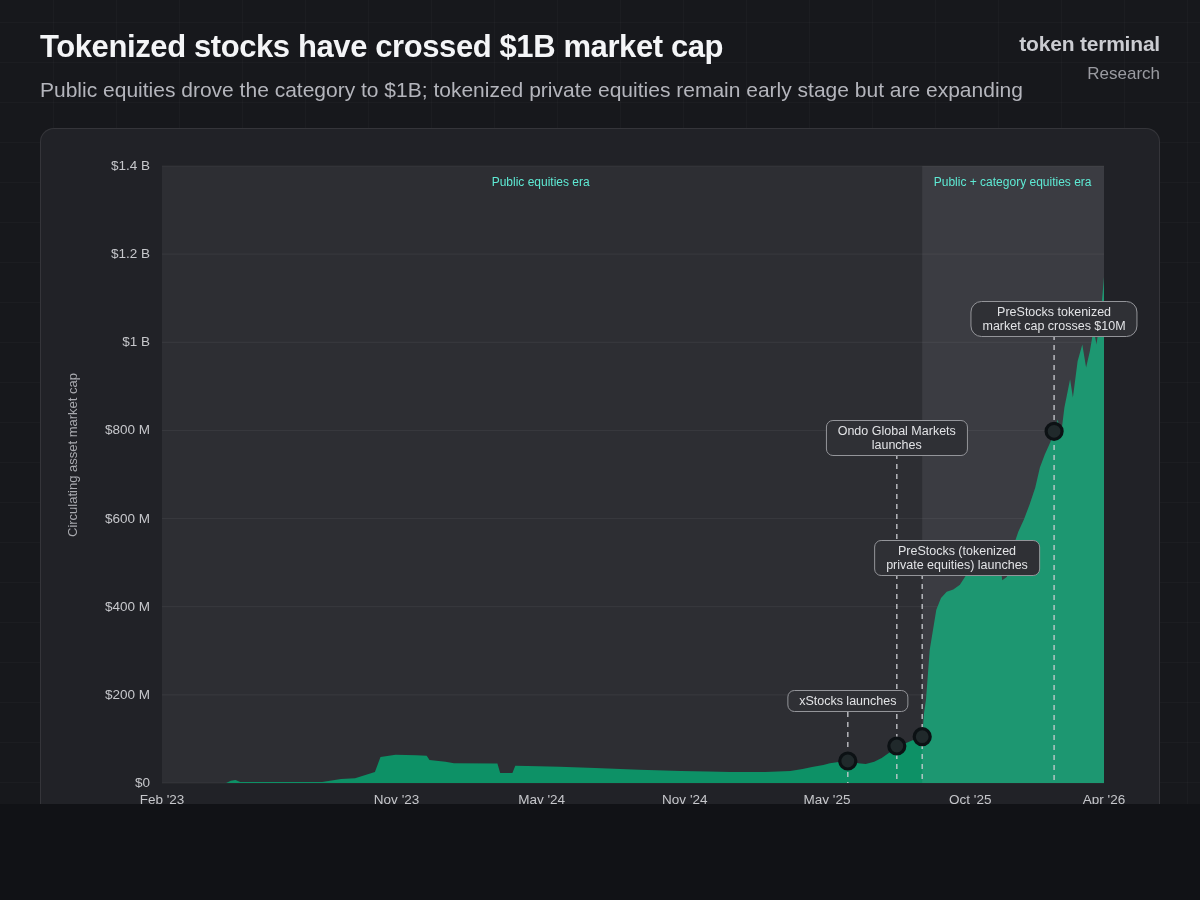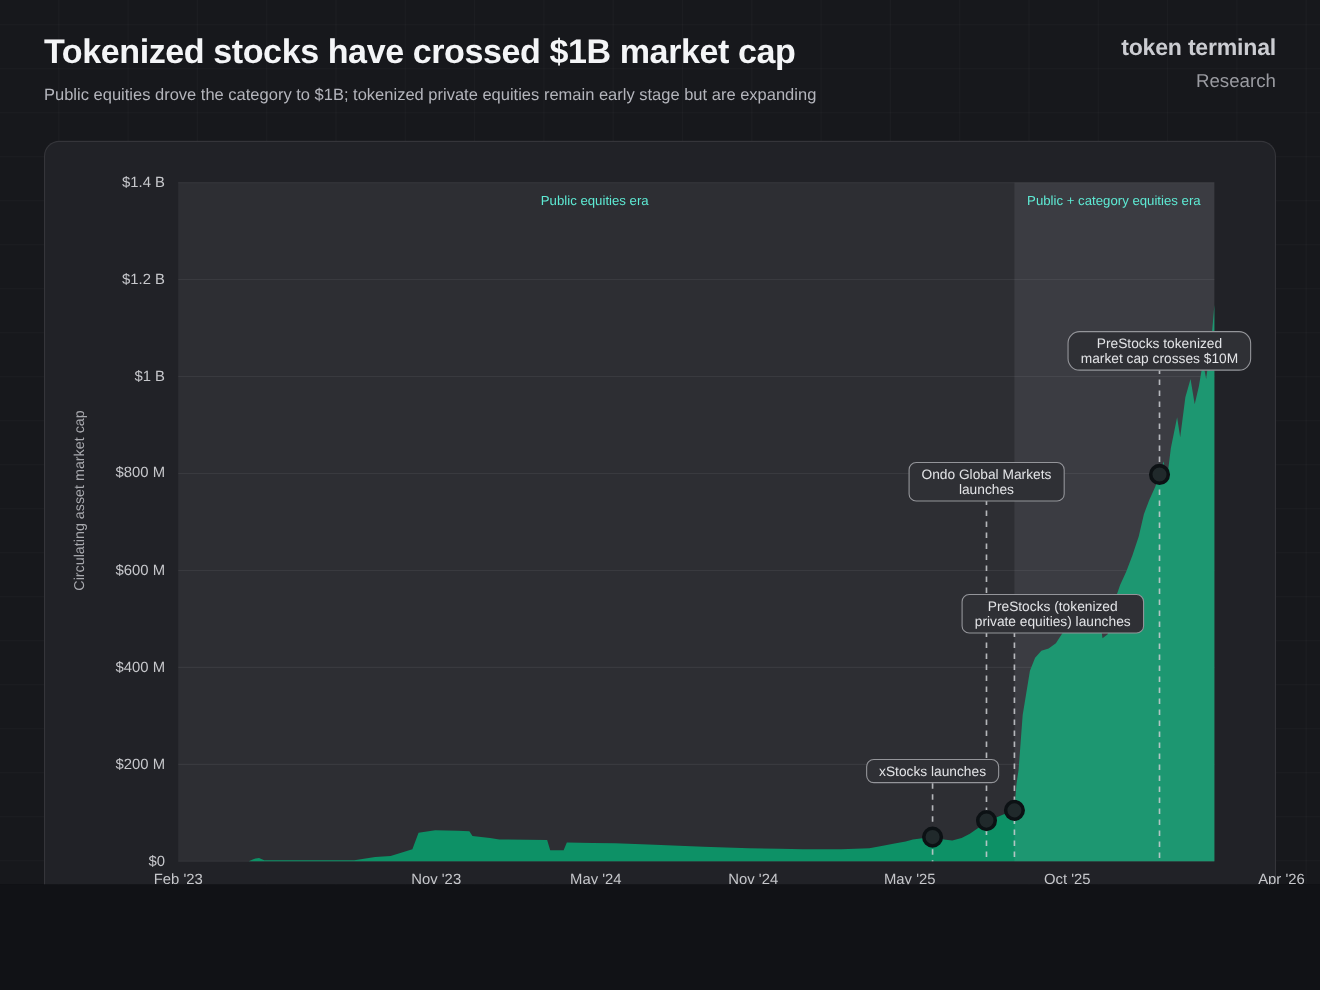--- a/index.html
+++ b/index.html
@@ -9,21 +9,21 @@
     font-family:"Liberation Sans",sans-serif;
     background-color:#17181c;
     background-image:
       linear-gradient(to right, rgba(255,255,255,0.025) 1px, transparent 1px),
       linear-gradient(to bottom, rgba(255,255,255,0.025) 1px, transparent 1px);
     background-size:63px 40px;
     background-position:-10px -18px;
   }
   .header{position:absolute;left:40px;top:30px;right:40px;}
   .title{font-size:31px;font-weight:700;color:#f4f5f7;letter-spacing:-0.4px;line-height:1.1;}
-  .subtitle{margin-top:14px;font-size:15px;font-weight:400;color:#b4b5bc;}
+  .subtitle{margin-top:14px;font-size:21px;font-weight:400;color:#b4b5bc;}
   .brand{position:absolute;right:0;top:2px;display:flex;align-items:flex-end;gap:8px;flex-direction:column;}
   .brand-name{font-size:21px;font-weight:700;color:#cbccd1;letter-spacing:-0.2px;}
   .brand-suffix{font-size:17px;font-weight:400;color:#9a9ba1;}
   .card{
     position:absolute;left:40px;top:128px;width:1120px;height:728px;
     background:#212227;border:1px solid rgba(255,255,255,0.09);border-radius:14px;
   }
   .plot{
     position:absolute;left:162px;top:166px;width:942px;height:617px;
     background:#2d2e33;
@@ -85,21 +85,21 @@
       <div class="y-label" style="left: 40px; top: 246.143px;">$1.2 B</div>
       <div class="y-label" style="left: 40px; top: 158px;">$1.4 B</div>
     </div>
   <div id="x-labels">
       <div class="x-label" style="left: 162px;">Feb '23</div>
       <div class="x-label" style="left: 396.558px;">Nov '23</div>
       <div class="x-label" style="left: 541.626px;">May '24</div>
       <div class="x-label" style="left: 684.81px;">Nov '24</div>
       <div class="x-label" style="left: 827.052px;">May '25</div>
       <div class="x-label" style="left: 970.236px;">Oct '25</div>
-      <div class="x-label" style="left: 1165px; text-align: right;">Apr '26</div>
+      <div class="x-label" style="left: 1104px; text-align: right;">Apr '26</div>
     </div>
 
   <div class="plot">
     <svg id="plot-svg" width="942" height="617" viewBox="0 0 942 617">
         <line x1="0" x2="942" y1="617.0" y2="617.0" class="gridline"></line>
         <line x1="0" x2="942" y1="528.9" y2="528.9" class="gridline"></line>
         <line x1="0" x2="942" y1="440.7" y2="440.7" class="gridline"></line>
         <line x1="0" x2="942" y1="352.6" y2="352.6" class="gridline"></line>
         <line x1="0" x2="942" y1="264.4" y2="264.4" class="gridline"></line>
         <line x1="0" x2="942" y1="176.3" y2="176.3" class="gridline"></line>

